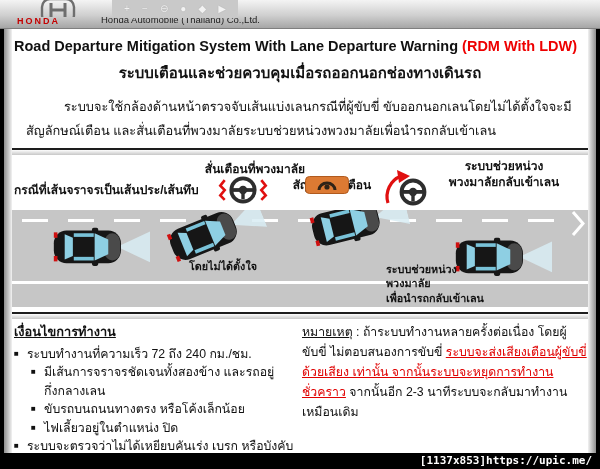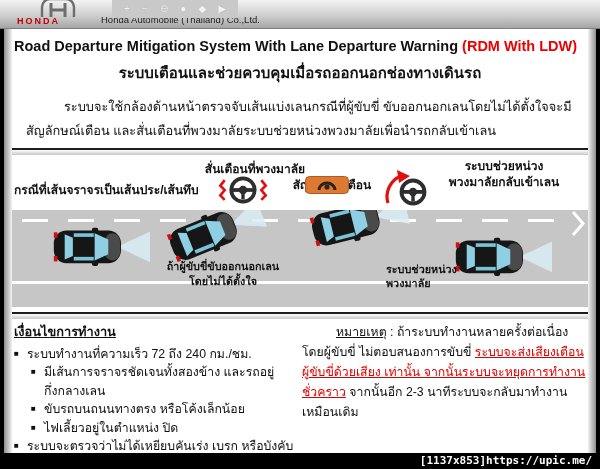--- a/index.html
+++ b/index.html
@@ -67,21 +67,21 @@
   .assist3-label{ left:374px; top:52px; width:140px; text-align:left; line-height:1.32; }
 
   
   .cond { position:absolute; left:10px; top:292px; width:284px; font-size:12.3px; color:#111; }
   .cond-head { font-weight:bold; font-size:12.8px; text-decoration:underline; margin-bottom:3px; }
   .it { position:relative; padding-left:13px; line-height:1.5; }
   .it::before { content:"■"; position:absolute; left:0; top:3px; font-size:8px; color:#111; }
   .lv2 { margin-left:17px; }
   .note { position:absolute; left:298px; top:294px; width:288px;
     font-size:12.3px; line-height:1.62; color:#111; }
-  .u { text-decoration:underline;margin-left:34px; }
+  .u { text-decoration:underline; }
   .red-u { color:#e00000; text-decoration:underline; }
 
   
   .footer { position:absolute; left:0; bottom:0; width:600px; height:16px; background:#000;
     color:#fff; font-family:"DejaVu Sans Mono","Liberation Mono",monospace;
     font-size:11px; font-weight:bold; text-align:right; line-height:15px; padding-right:8px; }
 </style>
 </head>
 <body>
 
@@ -212,26 +212,26 @@
         <path d="M14,9 L23,13 L23,33 L14,37 Z" fill="#8ecfe3"></path>
         <rect x="24" y="8" width="22" height="4" fill="#79c2d8"></rect>
         <rect x="24" y="34" width="22" height="4" fill="#79c2d8"></rect>
         <rect x="2" y="7" width="4" height="6" fill="#d01010"></rect>
         <rect x="2" y="33" width="4" height="6" fill="#d01010"></rect>
         <rect x="44" y="2" width="7" height="5" rx="2" fill="#161616"></rect>
         <rect x="44" y="39" width="7" height="5" rx="2" fill="#161616"></rect>
       </svg>
 
       <div class="road-label depart-label">
-        <div>ถ้าผู้ขับขี่ขับออกนอกเลน</div>
         <div>โดยไม่ได้ตั้งใจ</div>
       </div>
       <div class="road-label assist3-label">
         <div>ระบบช่วยหน่วง</div>
         <div>พวงมาลัย</div>
+        <div>เพื่อนำรถกลับเข้าเลน</div>
       </div>
     </div>
 
     <div class="divider div2"></div>
 
     <div class="cond">
       <div class="cond-head">เงื่อนไขการทำงาน</div>
       <div class="it">ระบบทำงานที่ความเร็ว 72 ถึง 240 กม./ชม.</div>
       <div class="it lv2">มีเส้นการจราจรชัดเจนทั้งสองข้าง และรถอยู่กึ่งกลางเลน</div>
       <div class="it lv2">ขับรถบนถนนทางตรง หรือโค้งเล็กน้อย</div>

